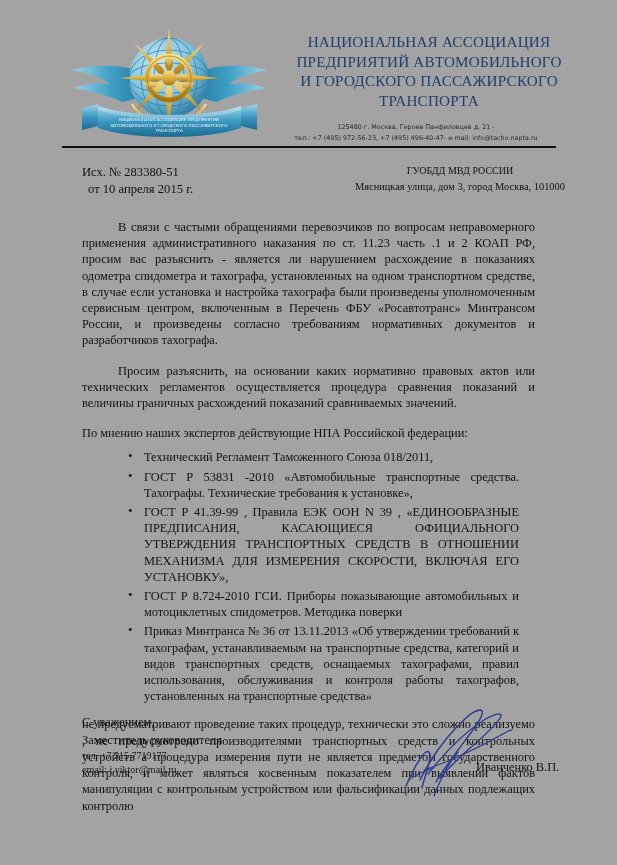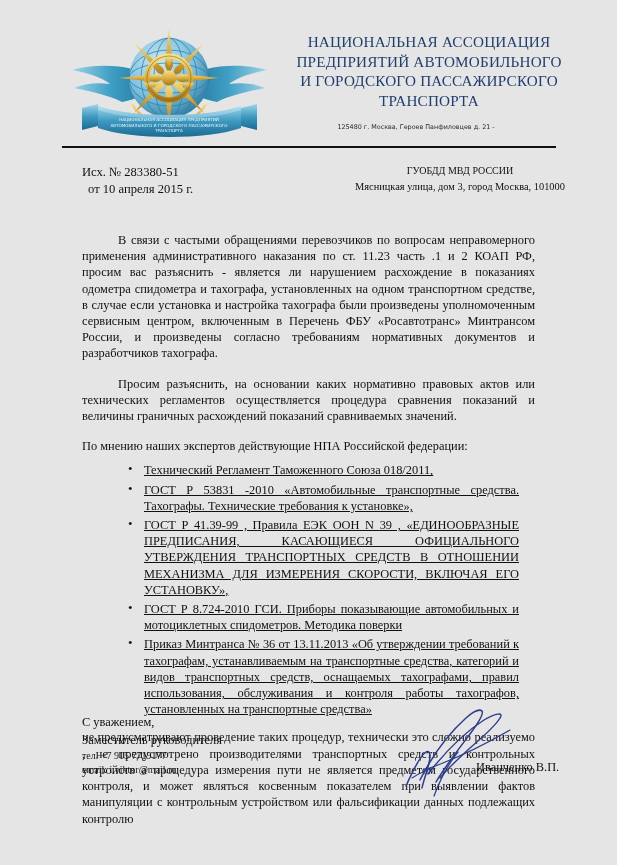--- a/index.html
+++ b/index.html
@@ -5,21 +5,21 @@
 <style>
   html, body {
     margin: 0;
     padding: 0;
     background: #ffffff;
   }
   .page {
     position: relative;
     width: 617px;
     height: 865px;
-    background: #e5e5e5;
+    background: #a3a3a3;
     overflow: hidden;
     font-family: "Liberation Serif", "DejaVu Serif", serif;
     color: #111111;
   }
 
   
   .letterhead {
     position: absolute;
     left: 0;
     top: 0;
@@ -99,39 +99,38 @@
     display: block;
     font-size: 10.4px;
     line-height: 15px;
     white-space: nowrap;
   }
 
   
   .body {
     position: absolute;
     left: 82px;
-    top: 232px;
+    top: 219px;
     width: 453px;
     font-size: 12.4px;
     line-height: 16.2px;
     text-align: justify;
   }
   .body p {
     margin: 0 0 14px 0;
     text-align: justify;
     text-justify: inter-word;
   }
   .body p.indent { text-indent: 36px; }
   .body p.tight { margin-bottom: 8px; }
 
   ul.norm-list {
     margin: 0 16px 12px 0;
     padding: 0 0 0 46px;
     list-style: none;
-    text-decoration: underline;
   }
   ul.norm-list li {
     position: relative;
     margin: 0 0 3px 0;
     padding: 0 0 0 16px;
     text-align: justify;
     text-justify: inter-word;
   }
   ul.norm-list li::before {
     content: "\2022";
@@ -270,20 +269,21 @@
 
     <div class="org-title">
       <span class="l">НАЦИОНАЛЬНАЯ АССОЦИАЦИЯ</span>
       <span class="l">ПРЕДПРИЯТИЙ АВТОМОБИЛЬНОГО</span>
       <span class="l">И ГОРОДСКОГО ПАССАЖИРСКОГО</span>
       <span class="l">ТРАНСПОРТА</span>
     </div>
 
     <div class="org-contact">
       <span class="l">125480 г. Москва, Героев Панфиловцев д. 21 -</span>
+      <span class="l">тел.: +7 (495) 972-56-23, +7 (495) 496-40-47- e-mail: info@tacho.napta.ru</span>
     </div>
 
     <div class="rule"></div>
   </div>
 
   <div class="ref-block">
     <span class="l">Исх. № 283380-51</span>
     <span class="l l2">от 10 апреля 2015 г.</span>
   </div>
 

